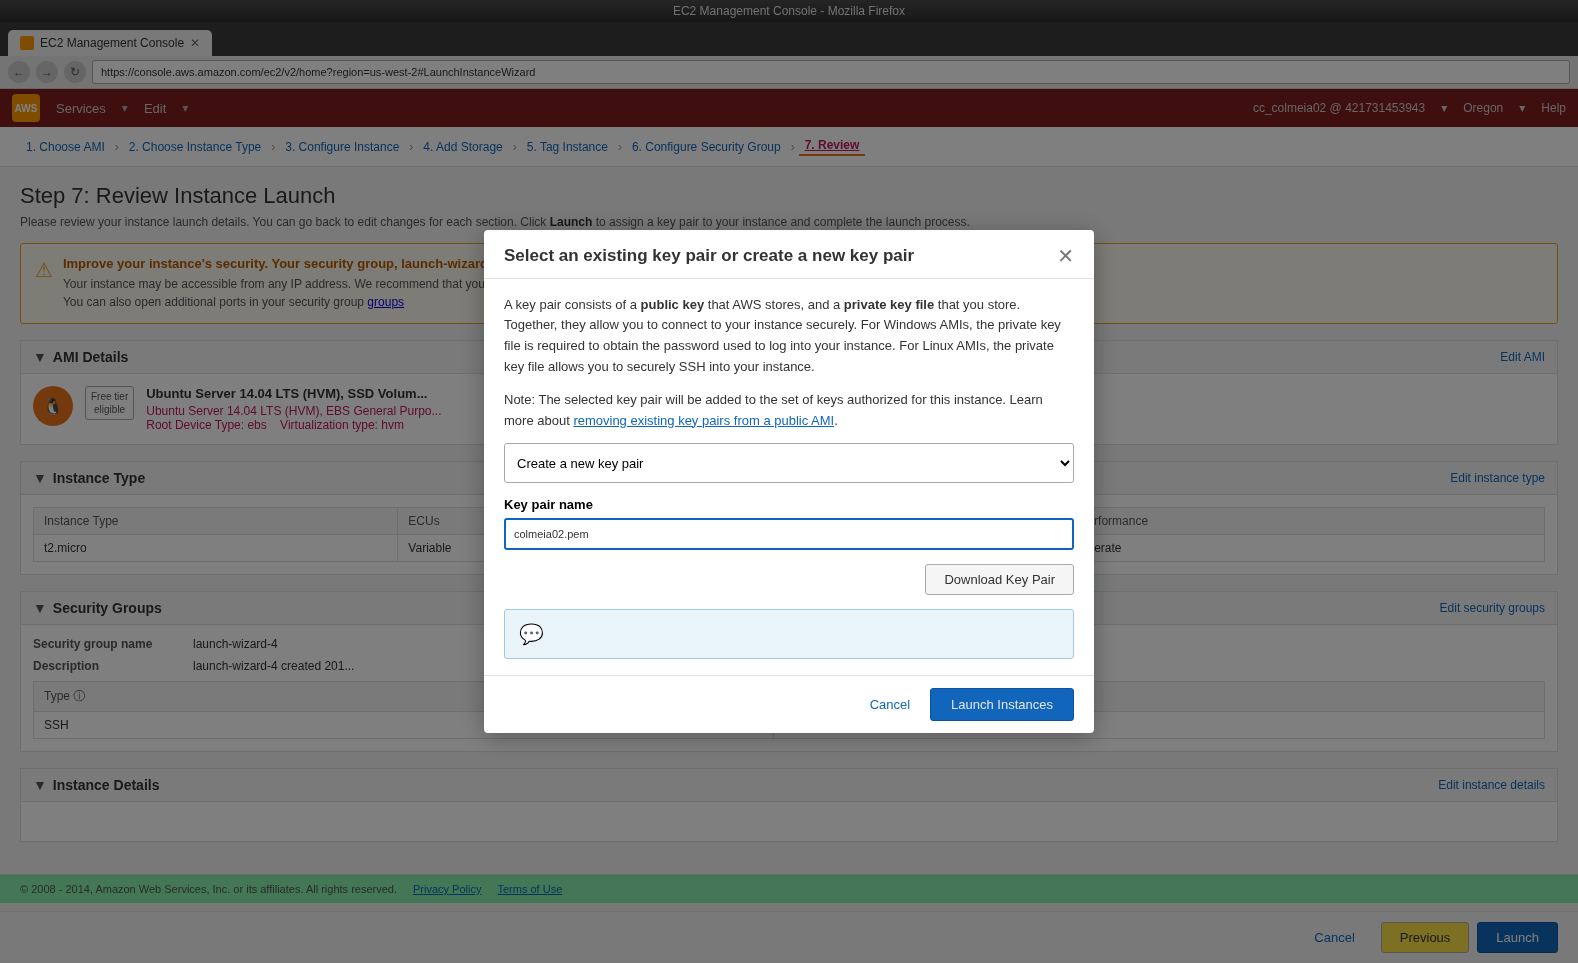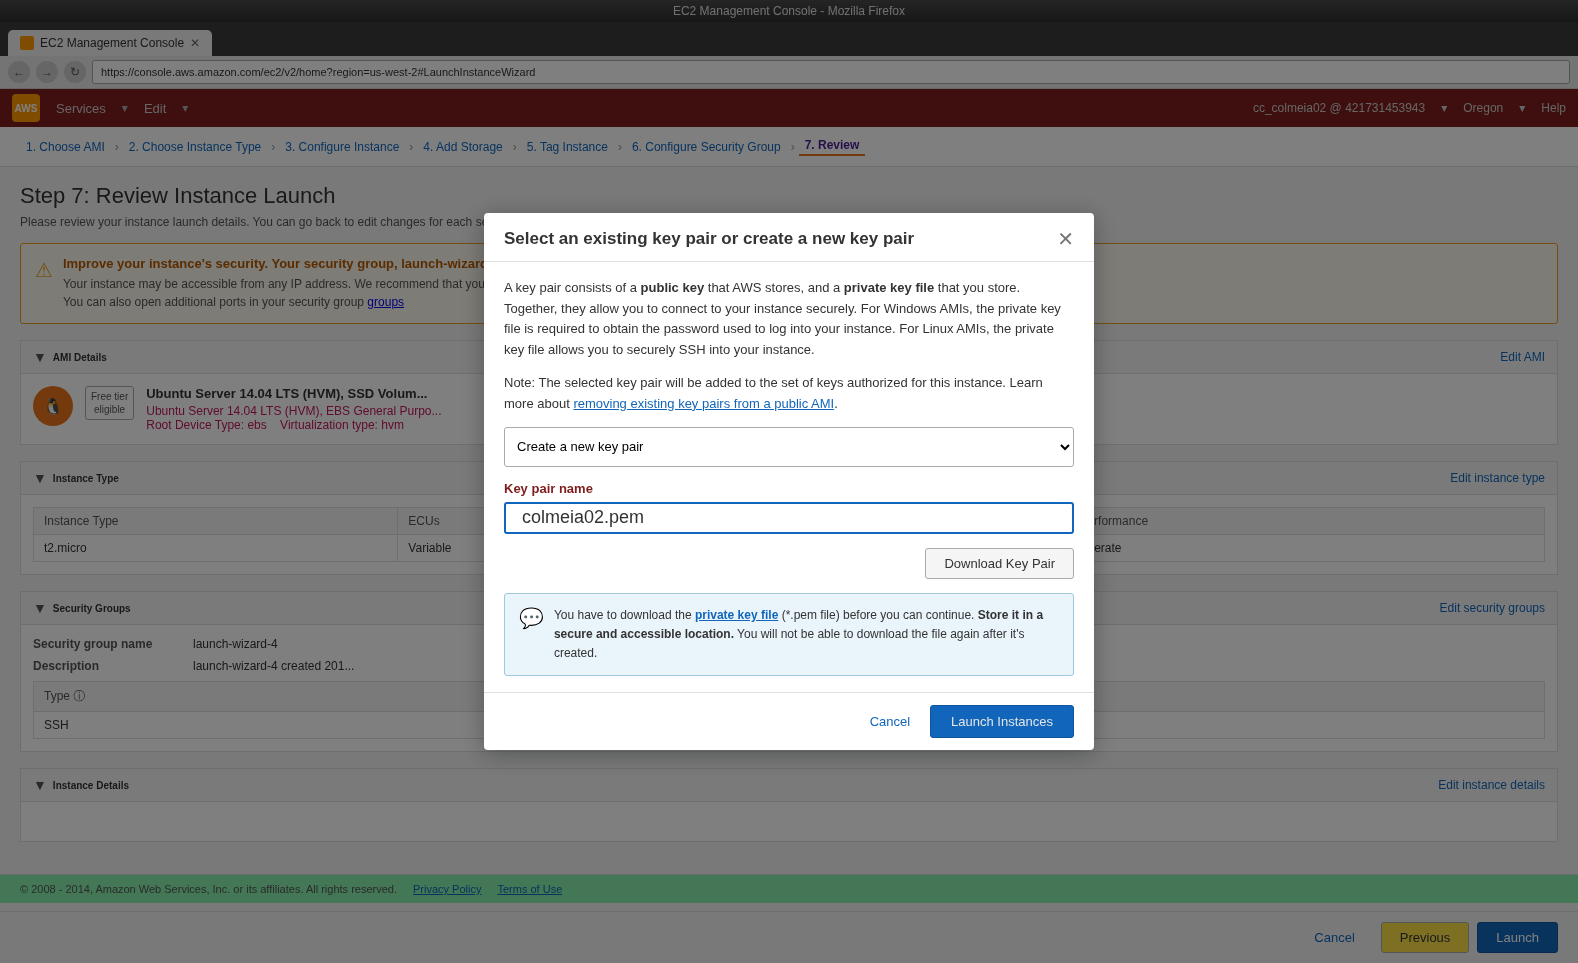--- a/index.html
+++ b/index.html
@@ -79,24 +79,25 @@
       gap: 4px;
     }
     .wizard-step {
       font-size: 12px;
       color: #1166bb;
       cursor: pointer;
       padding: 0 6px;
       text-decoration: none;
     }
     .wizard-step.active {
-      color: #4c1d95;
+      color: #be185d;
       font-weight: bold;
       border-bottom: 2px solid #e8731a;
       padding-bottom: 2px;
+      text-decoration: underline;
     }
     .wizard-step-sep { color: #999; font-size: 12px; }
 
     
     .main-content {
       padding: 16px 20px;
       max-width: 100%;
       position: relative;
     }
     .page-title { font-size: 22px; font-weight: normal; color: #333; margin-bottom: 6px; }
@@ -121,21 +122,21 @@
     .section { margin-bottom: 16px; }
     .section-header {
       display: flex;
       align-items: center;
       gap: 6px;
       background: #f5f5f5;
       border: 1px solid #ddd;
       padding: 8px 12px;
       cursor: pointer;
     }
-    .section-title { font-size: 10px; font-weight: bold; color: #333; }
+    .section-title { font-size: 14px; font-weight: bold; color: #333; }
     .section-edit { margin-left: auto; color: #1166bb; font-size: 12px; cursor: pointer; }
 
     .section-body {
       border: 1px solid #ddd;
       border-top: none;
       padding: 12px;
       background: #fff;
     }
 
     
@@ -269,28 +270,28 @@
     .modal-select {
       width: 100%;
       height: 40px;
       border: 1px solid #aaa;
       border-radius: 3px;
       padding: 0 8px;
       font-size: 13px;
       background: #fff;
       margin-bottom: 14px;
     }
-    .modal-label { font-size: 13px; font-weight: bold; color: #7f1d1d; margin-bottom: 6px; }
+    .modal-label { font-size: 13px; font-weight: bold; color: #000000; margin-bottom: 6px; }
     .modal-input {
       width: 100%;
       height: 32px;
       border: 2px solid #1166bb;
       border-radius: 3px;
-      padding: 0 16px;
-      font-size: 18px;
+      padding: 0 8px;
+      font-size: 11px;
       color: #333;
       margin-bottom: 14px;
     }
     .modal-download-btn {
       float: right;
       padding: 7px 18px;
       background: #f5f5f5;
       border: 1px solid #aaa;
       border-radius: 3px;
       font-size: 13px;
@@ -544,24 +545,20 @@
         <option value="existing">Choose an existing key pair</option>
       </select>
 
       <div class="modal-label">Key pair name</div>
       <input class="modal-input" type="text" value="colmeia02.pem" style="">
 
       <button class="modal-download-btn">Download Key Pair</button>
 
       <div class="modal-info-box">
         <div class="modal-info-icon">💬</div>
-        <div class="modal-info-text">
-          You have to download the <strong><a href="#">private key file</a></strong> (*.pem file) before you can continue.
-          <strong>Store it in a secure and accessible location.</strong> You will not be able to download the file again after it's created.
-        </div>
       </div>
     </div>
     <div class="modal-footer">
       <button class="btn-modal-cancel">Cancel</button>
       <button class="btn-launch">Launch Instances</button>
     </div>
   </div>
 </div>
 
 </body></html>

